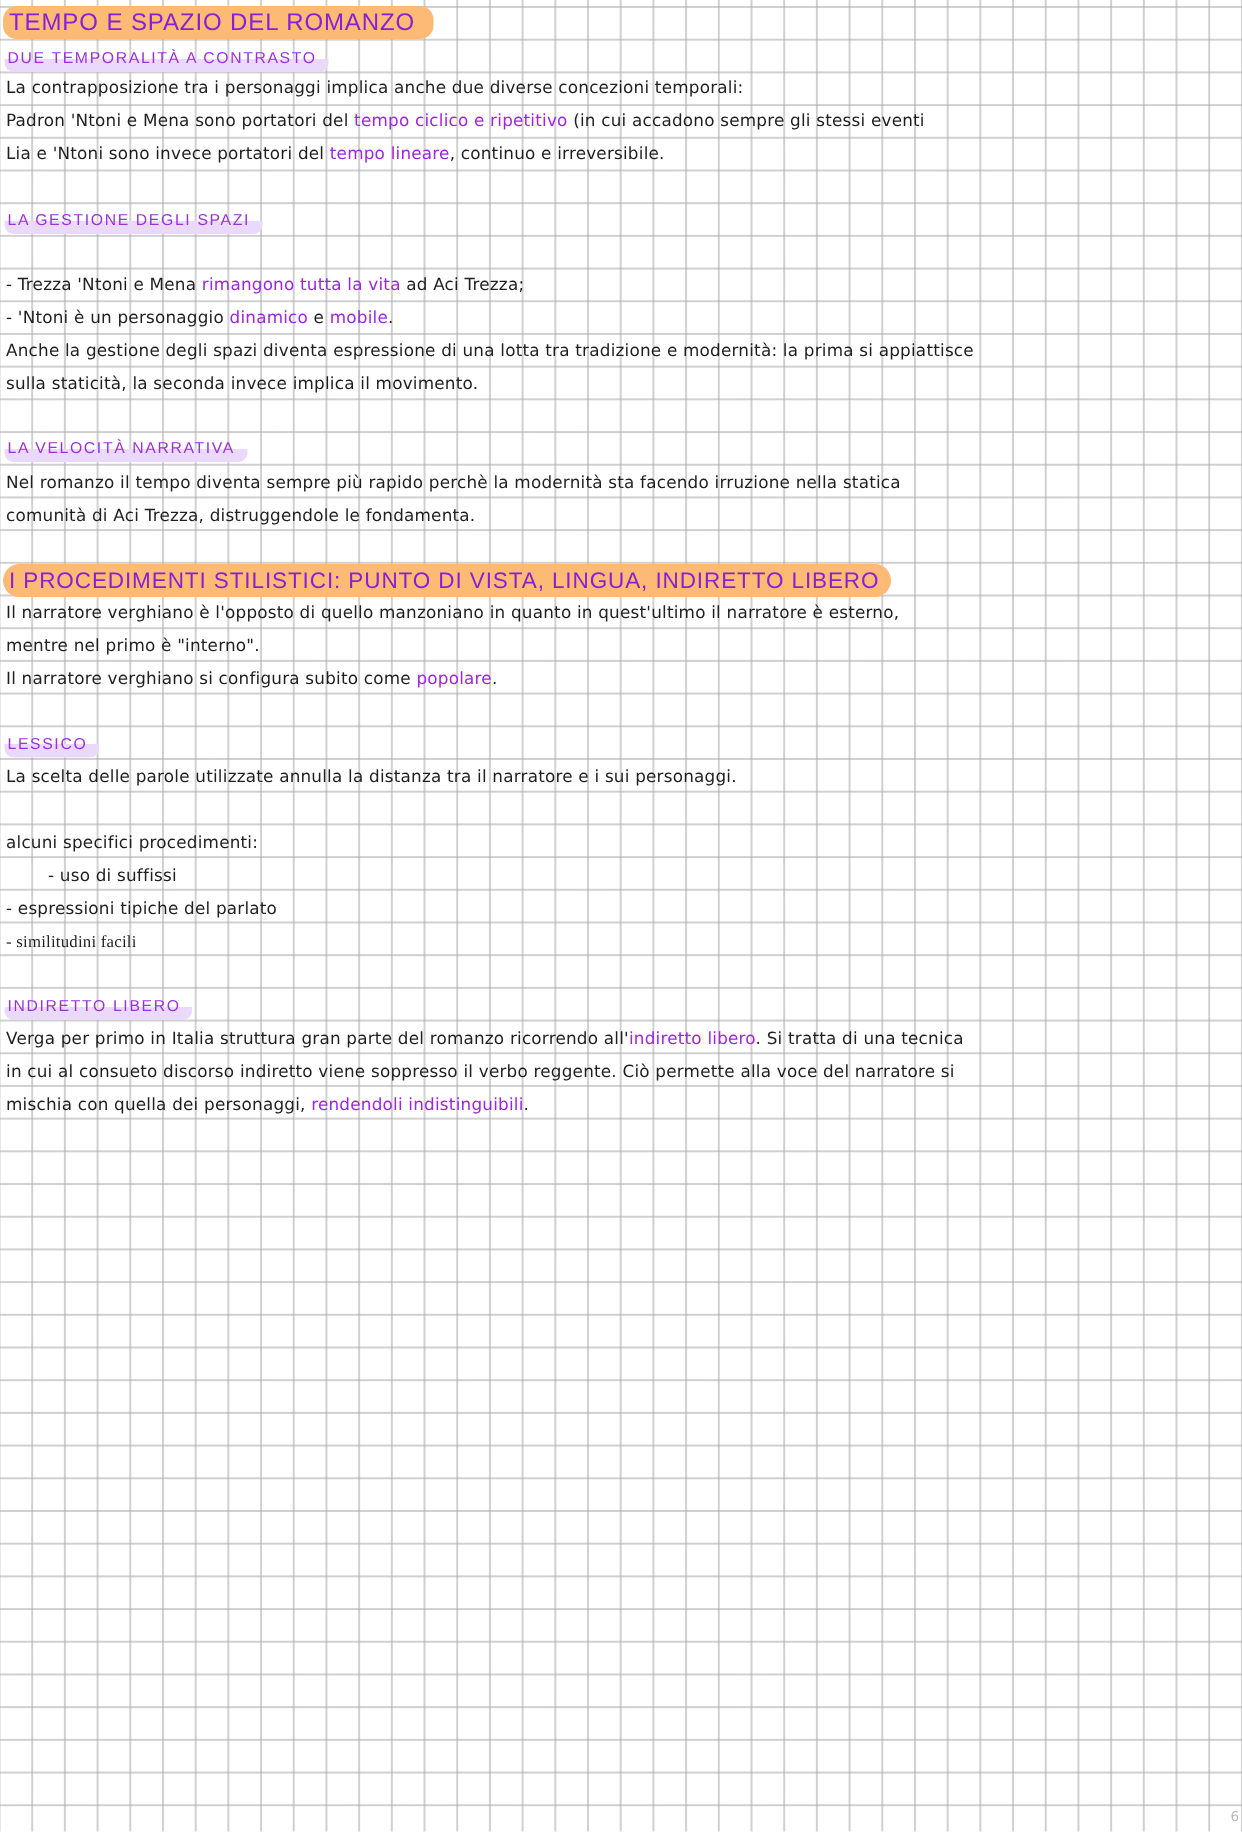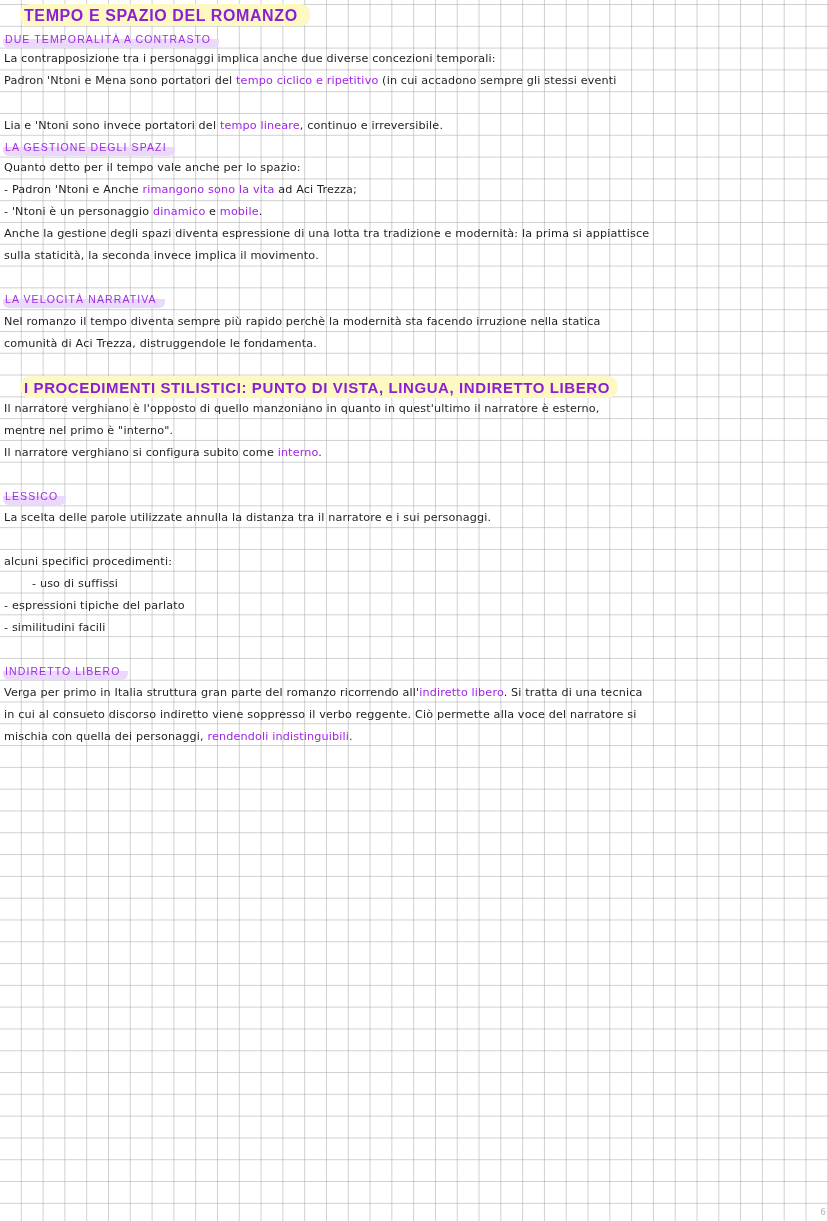--- a/index.html
+++ b/index.html
@@ -30,28 +30,28 @@
     .line {
       position: absolute;
       left: 4px;
       white-space: nowrap;
       font-size: 11.2px;
       letter-spacing: 0.15px;
       line-height: 14px;
     }
     .title {
       position: absolute;
-      left: 20px;
+      left: 2px;
       white-space: nowrap;
       font-family: "Liberation Sans", sans-serif;
-      font-weight: bold;
+      font-weight: normal;
       font-size: 15px;
       letter-spacing: 0.6px;
       color: #8b1fd6;
-      background: #fef9c3;
+      background: #fdba74;
       border-radius: 9px;
       padding: 2px 8px 1px 4px;
       line-height: 19px;
       text-transform: uppercase;
     }
     .title.main {
       font-size: 16px;
       padding: 2px 12px 1px 4px;
     }
     .subtitle {
@@ -86,30 +86,27 @@
 
   <div class="title main" style="top:4px;">TEMPO E SPAZIO DEL ROMANZO</div>
 
   <div class="subtitle" style="top:32px;">DUE TEMPORALITÀ A CONTRASTO</div>
   <div class="line" style="top:52px;">
     <span>La contrapposizione tra i personaggi implica anche due diverse concezioni temporali:</span>
   </div>
   <div class="line" style="top:74px;">
     <span>Padron 'Ntoni e Mena sono portatori del </span><span class="hl">tempo ciclico e ripetitivo</span><span> (in cui accadono sempre gli stessi eventi</span>
   </div>
-  <div class="line" style="top:96px;margin-top:23px;">
+  <div class="line" style="top:96px;">
     <span>Lia e 'Ntoni sono invece portatori del </span><span class="hl">tempo lineare</span><span>, continuo e irreversibile.</span>
   </div>
 
   <div class="subtitle" style="top:140px;">LA GESTIONE DEGLI SPAZI</div>
-  <div class="line" style="top:161px;">
-    <span>Quanto detto per il tempo vale anche per lo spazio:</span>
-  </div>
   <div class="line" style="top:183px;">
-    <span>- Padron 'Ntoni e Anche </span><span class="hl">rimangono sono la vita</span><span> ad Aci Trezza;</span>
+    <span>- Trezza 'Ntoni e Mena </span><span class="hl">rimangono tutta la vita</span><span> ad Aci Trezza;</span>
   </div>
   <div class="line" style="top:205px;">
     <span>- 'Ntoni è un personaggio </span><span class="hl">dinamico</span><span> e </span><span class="hl">mobile</span><span>.</span>
   </div>
   <div class="line" style="top:249px;">
     <span>sulla staticità, la seconda invece implica il movimento.</span>
   </div>
   <div class="line" style="top:227px;">
     <span>Anche la gestione degli spazi diventa espressione di una lotta tra tradizione e modernità: la prima si appiattisce</span>
   </div>
@@ -123,37 +120,37 @@
   </div>
 
   <div class="title" style="top:376px;border-radius:11px;">I PROCEDIMENTI STILISTICI: PUNTO DI VISTA, LINGUA, INDIRETTO LIBERO</div>
   <div class="line" style="top:402px;">
     <span>Il narratore verghiano è l'opposto di quello manzoniano in quanto in quest'ultimo il narratore è esterno,</span>
   </div>
   <div class="line" style="top:424px;">
     <span>mentre nel primo è "interno".</span>
   </div>
   <div class="line" style="top:446px;">
-    <span>Il narratore verghiano si configura subito come </span><span class="hl">interno</span><span>.</span>
+    <span>Il narratore verghiano si configura subito come </span><span class="hl">popolare</span><span>.</span>
   </div>
 
   <div class="subtitle" style="top:489px;">LESSICO</div>
   <div class="line" style="top:511px;">
     <span>La scelta delle parole utilizzate annulla la distanza tra il narratore e i sui personaggi.</span>
   </div>
   <div class="line" style="top:555px;">
     <span>alcuni specifici procedimenti:</span>
   </div>
   <div class="line" style="top:577px;margin-left:28px;">
     <span>- uso di suffissi</span>
   </div>
   <div class="line" style="top:599px;">
     <span>- espressioni tipiche del parlato</span>
   </div>
-  <div class="line" style="top:621px;">
+  <div class="line" style="top:621px;font-family:Liberation Serif, serif;">
     <span>- similitudini facili</span>
   </div>
 
   <div class="subtitle" style="top:664px;">INDIRETTO LIBERO</div>
   <div class="line" style="top:686px;">
     <span>Verga per primo in Italia struttura gran parte del romanzo ricorrendo all'</span><span class="hl">indiretto libero</span><span>. Si tratta di una tecnica</span>
   </div>
   <div class="line" style="top:708px;">
     <span>in cui al consueto discorso indiretto viene soppresso il verbo reggente. Ciò permette alla voce del narratore si</span>
   </div>

